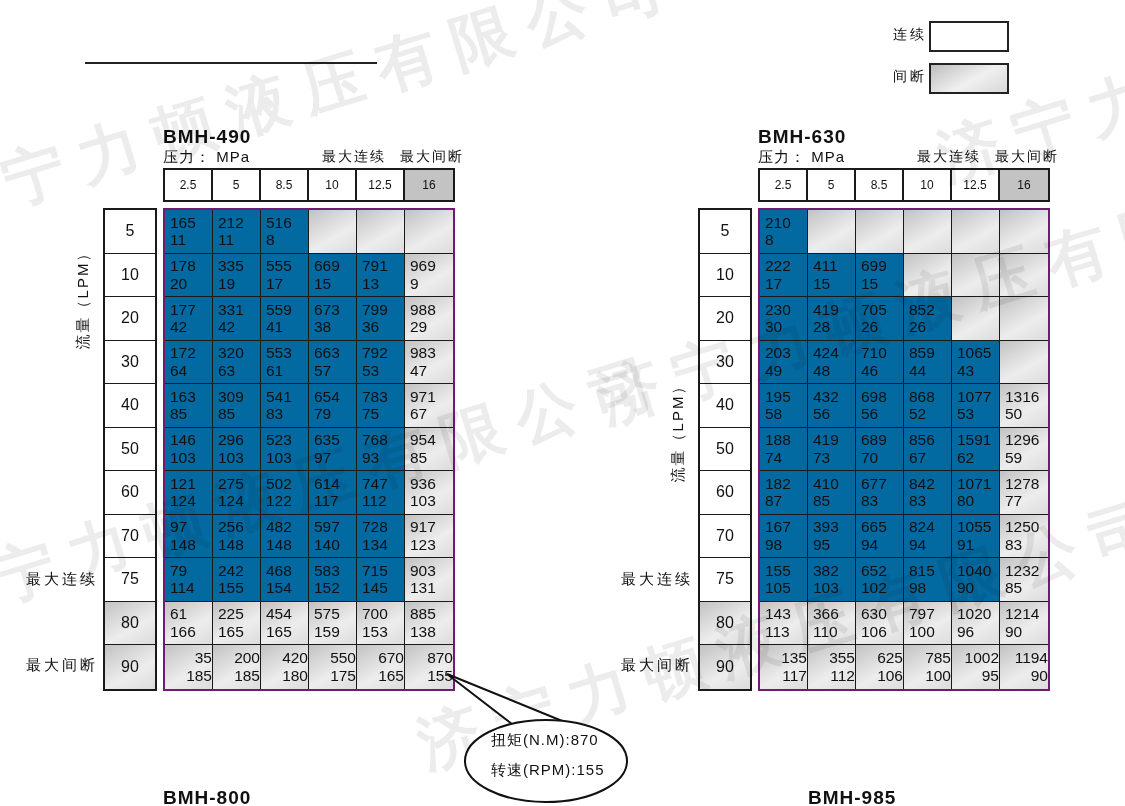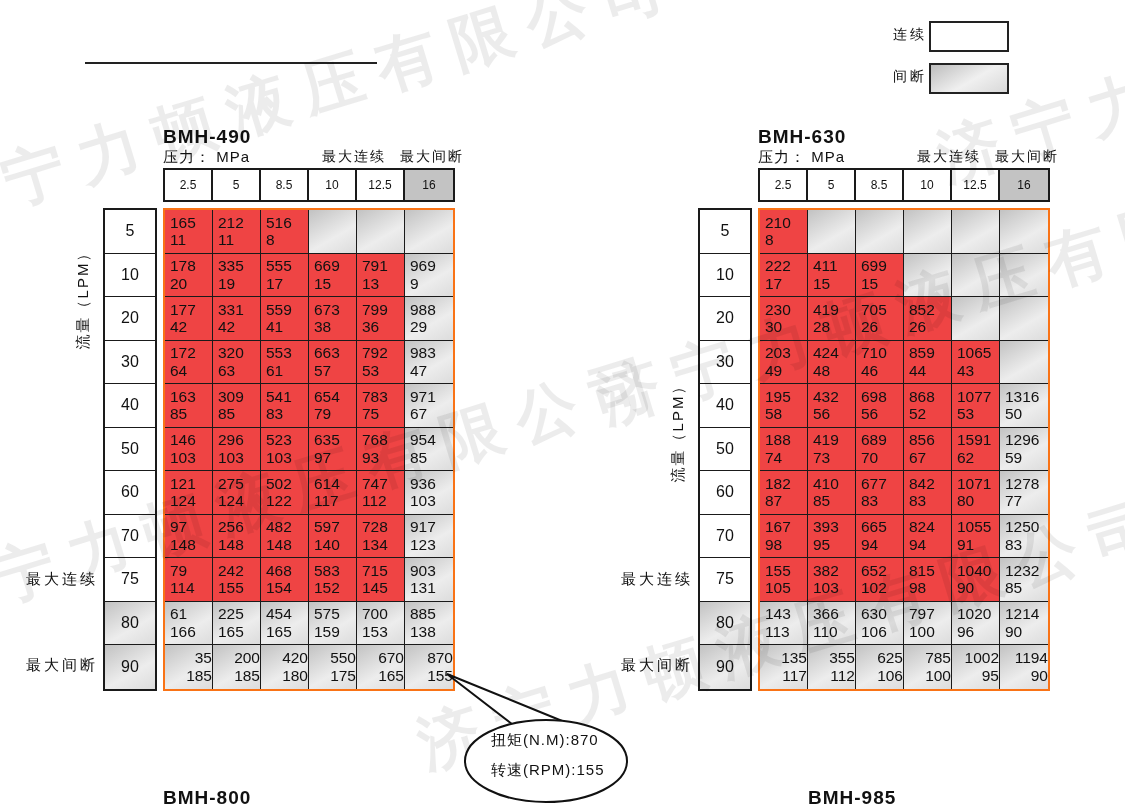--- a/index.html
+++ b/index.html
@@ -33,21 +33,21 @@
          font-size:12px;}
   .pcell:last-child{border-right:none;}
   .flow-col{position:absolute;left:103px;top:208px;display:grid;
             grid-template-columns:50px;grid-template-rows:repeat(11,43.5px);
             border:2px solid #1a1a1a;background:#fff;}
   .fcell{border-bottom:1.5px solid #1a1a1a;display:flex;align-items:center;justify-content:center;
          font-size:16px;}
   .fcell:last-child{border-bottom:none;}
   .grid{position:absolute;left:163px;top:208px;display:grid;
         grid-template-columns:repeat(6,48px);grid-template-rows:repeat(11,43.5px);
-        border:2px solid #f97316;background:#ef4444;}
+        border:2px solid #701a75;background:#0369a1;}
   .gcell{border-right:1.5px solid #1a1a1a;border-bottom:1.5px solid #1a1a1a;
          display:flex;flex-direction:column;justify-content:center;
          padding-left:5px;box-sizing:border-box;font-size:15.5px;line-height:1.12;}
   .gcell.lastcol{border-right:none;}
   .gcell.lastrow{border-bottom:none;align-items:flex-end;}
   .gray{background:linear-gradient(150deg,#c2c2c2 0%,#ededed 60%,#dcdcdc 100%);}
   .grayhead{background:#c3c3c3;}
   .vflow{position:absolute;left:18px;top:232px;width:130px;height:130px;
          display:flex;align-items:center;justify-content:center;
          transform:rotate(-90deg);transform-origin:center;font-size:15px;letter-spacing:2px;

